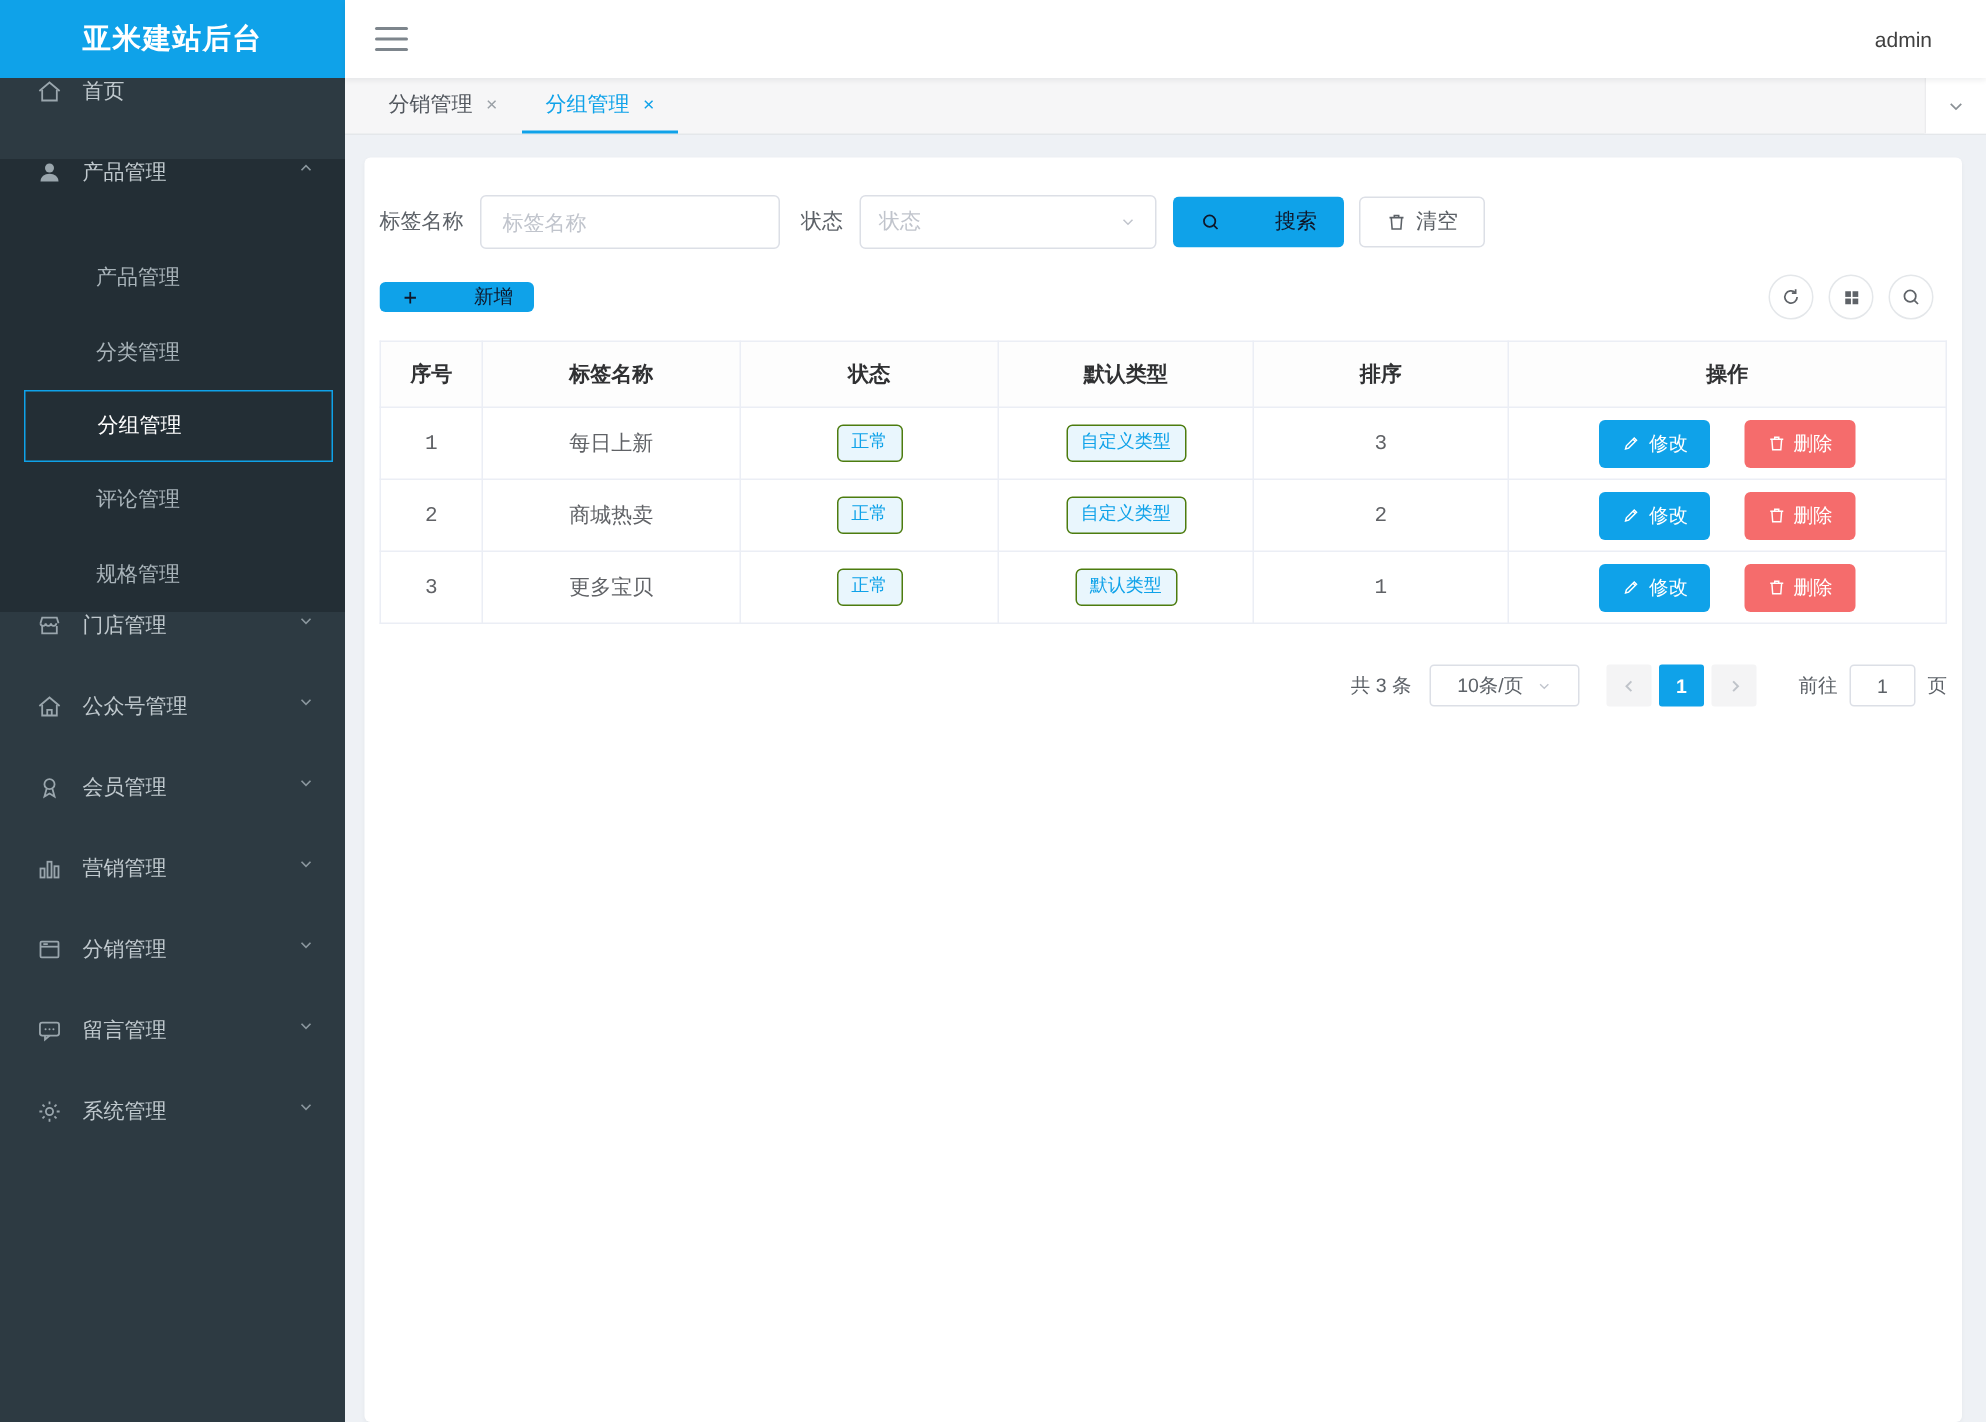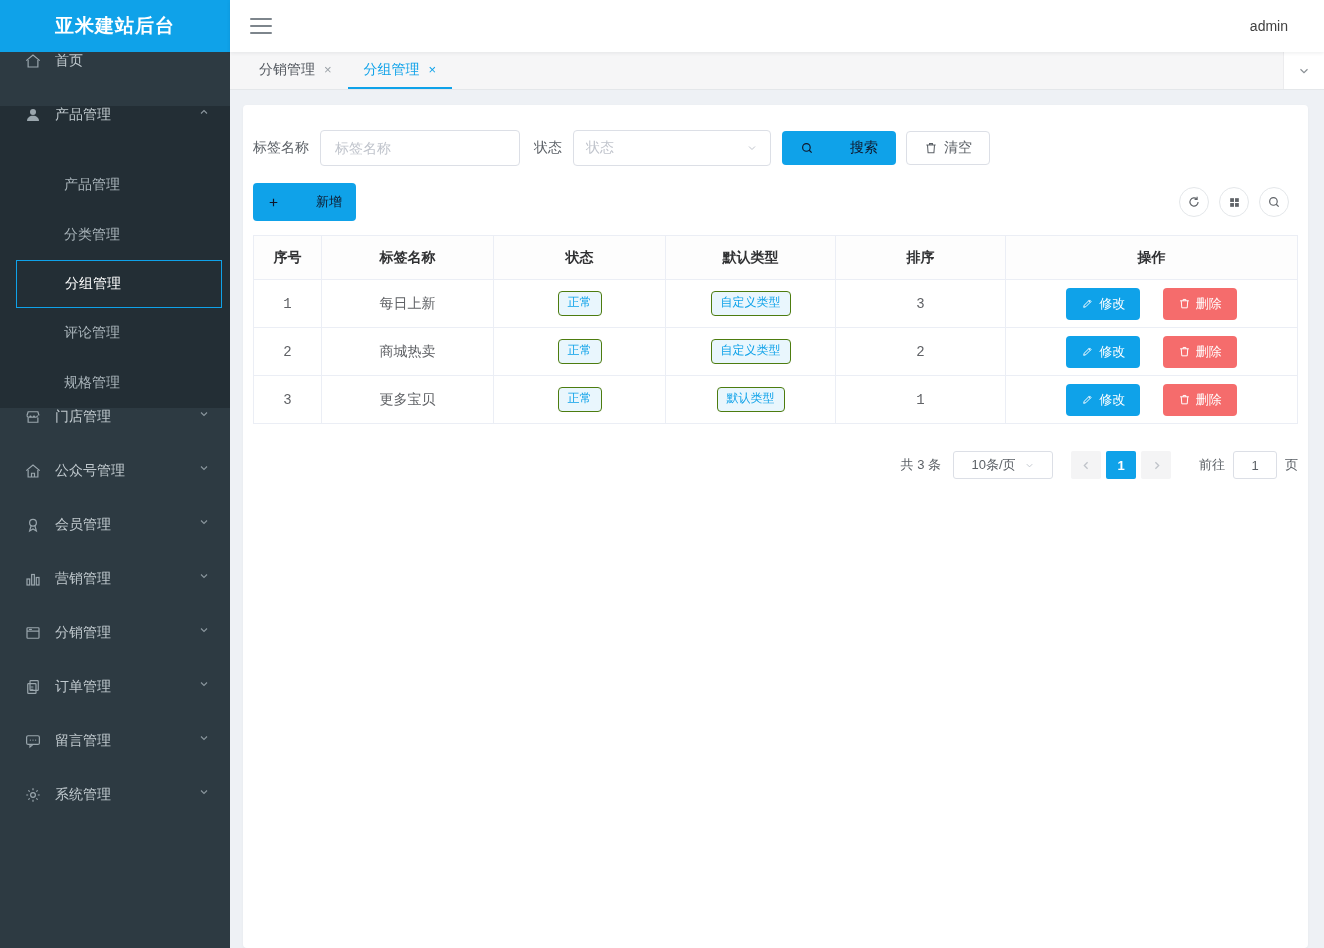--- a/index.html
+++ b/index.html
@@ -57,21 +57,21 @@
   .gap-lg{margin-left:13px;}
   .lbl2{margin-left:14px;}
   .btn{display:inline-flex;align-items:center;justify-content:center;gap:6px;height:34px;padding:0 17px;border-radius:4px;font-size:14px;cursor:pointer;border:1px solid transparent;white-space:nowrap;font-family:inherit;}
   .btn-primary{background:var(--primary);color:#0f172a;gap:36px;}
   .btn-plain{background:#fff;color:#5c6167;border-color:var(--border);}
   .btn-search{margin-left:11px;}
   .btn-clear{margin-left:10px;}
 
   
   .action-row{margin-top:17px;display:flex;align-items:center;justify-content:space-between;}
-  .btn-add{height:38px;padding:0 13px;font-size:13px;}
+  .btn-add{height:20px;padding:0 13px;font-size:13px;}
   .tool-circles{display:flex;gap:10px;margin-right:9px;}
   .circle-btn{width:30px;height:30px;border-radius:50%;border:1px solid #e4e7ea;background:#fff;display:flex;align-items:center;justify-content:center;color:#5f6368;cursor:pointer;}
 
   
   table{width:100%;border-collapse:collapse;margin-top:14px;table-layout:fixed;}
   th,td{border:1px solid var(--table-border);text-align:center;font-size:14px;font-family:Liberation Mono, monospace;}
   th{height:44px;color:var(--text-dark);font-weight:bold;background:#fdfdfd;}
   td{height:48px;color:var(--text);}
   .tag{display:inline-block;padding:3px 9px;font-size:12px;color:var(--primary);background:#e9f6fd;border:1px solid #4d7c0f;border-radius:4px;line-height:17px;}
   .row-btn{display:inline-flex;align-items:center;gap:5px;height:32px;padding:0 15px;border-radius:4px;font-size:13px;color:#fff;border:none;cursor:pointer;font-family:inherit;}
@@ -200,35 +200,20 @@
           </svg>
       </span>
       <span>分销管理</span>
       <span class="chev">
         <svg width="12" height="12" viewBox="0 0 24 24" fill="none" stroke="currentColor" stroke-width="2.2">
             <path d="M6 9l6 6 6-6"></path>
           </svg>
       </span>
     </div>
 
-    <div class="menu-item">
-      <span class="mi-icon">
-        <svg width="18" height="18" viewBox="0 0 24 24" fill="none" stroke="currentColor" stroke-width="1.6">
-            <rect x="8" y="3.5" width="11" height="13" rx="1"></rect>
-            <rect x="5" y="7.5" width="11" height="13" rx="1"></rect>
-            <path d="M8.5 12h4M8.5 15h4"></path>
-          </svg>
-      </span>
-      <span>订单管理</span>
-      <span class="chev">
-        <svg width="12" height="12" viewBox="0 0 24 24" fill="none" stroke="currentColor" stroke-width="2.2">
-            <path d="M6 9l6 6 6-6"></path>
-          </svg>
-      </span>
-    </div>
 
     <div class="menu-item">
       <span class="mi-icon">
         <svg width="18" height="18" viewBox="0 0 24 24" fill="none" stroke="currentColor" stroke-width="1.6">
             <rect x="3.5" y="5" width="17" height="11.5" rx="2"></rect>
             <path d="M8 16.5V20l4.2-3.5"></path>
             <circle cx="8.5" cy="10.8" r="0.9" fill="currentColor" stroke="none"></circle>
             <circle cx="12" cy="10.8" r="0.9" fill="currentColor" stroke="none"></circle>
             <circle cx="15.5" cy="10.8" r="0.9" fill="currentColor" stroke="none"></circle>
           </svg>

